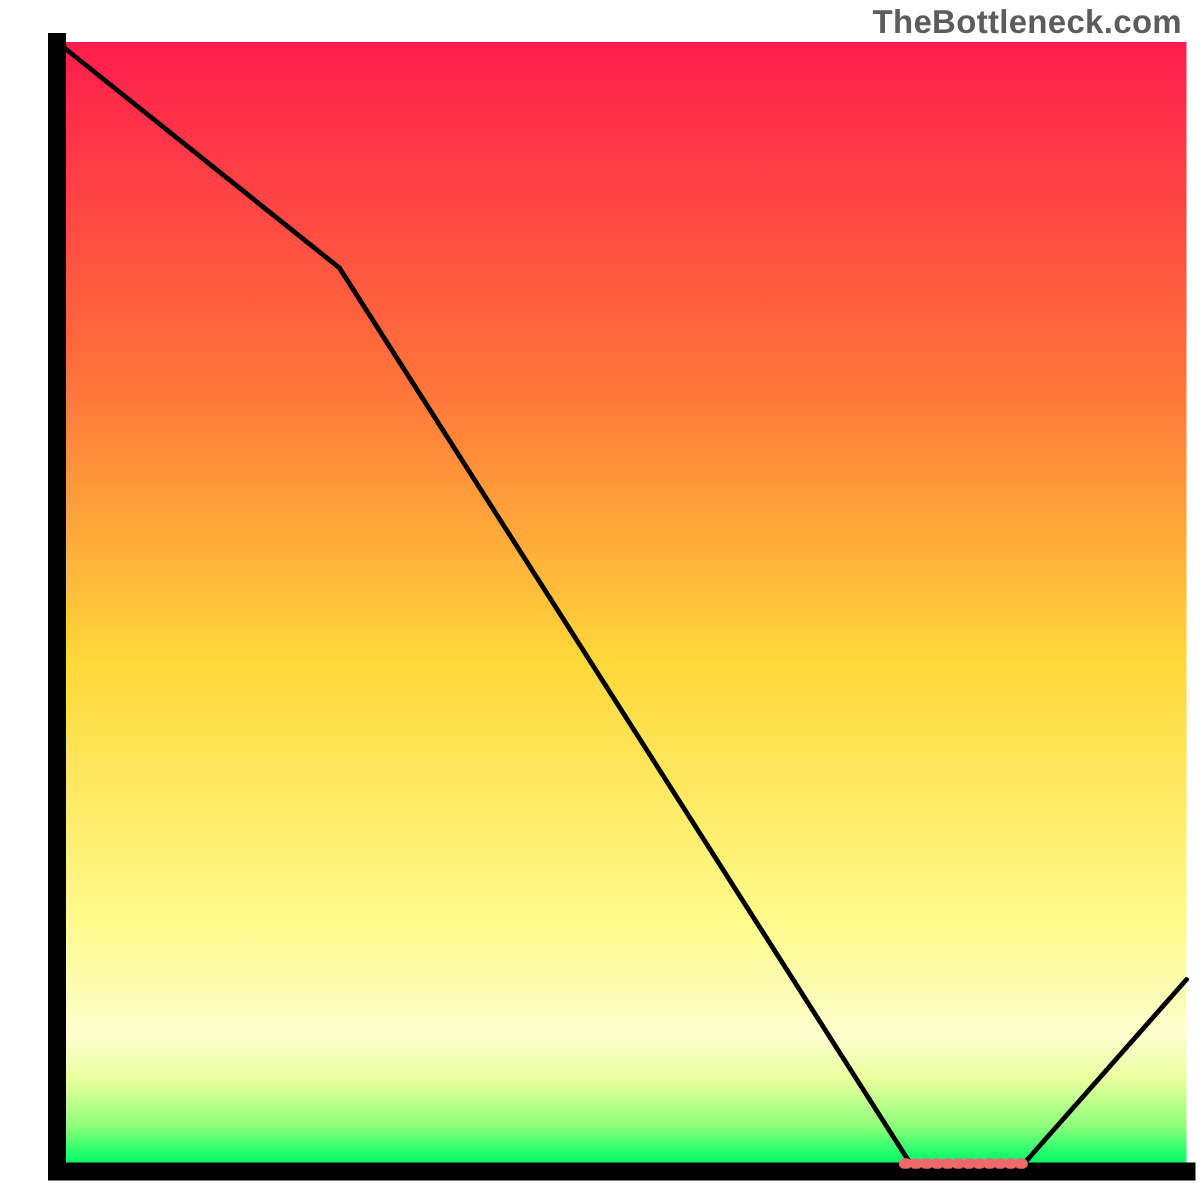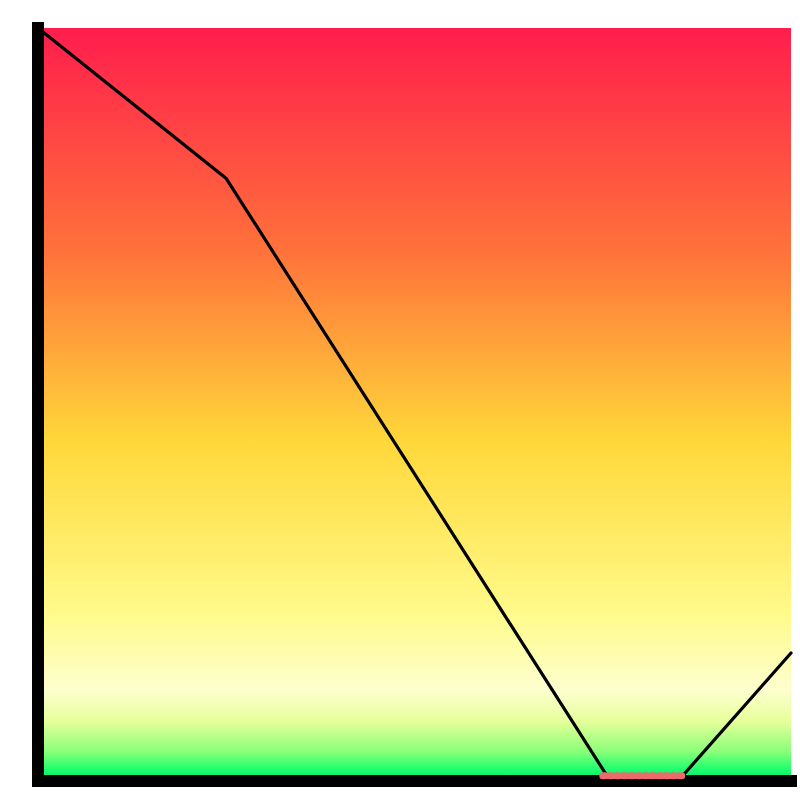--- a/index.html
+++ b/index.html
@@ -33,20 +33,21 @@
     width: 800px;
     height: 800px;
     display: block;
   }
 </style>
 </head>
 <body>
 
 <div class="container">
 
+  <div class="watermark">TheBottleneck.com</div>
 
   <svg class="plot" viewBox="0 0 800 800">
     <defs>
       <linearGradient id="bg-grad" x1="0" y1="0" x2="0" y2="1">
           <stop offset="0%" stop-color="#ff1d4d"></stop>
           <stop offset="30%" stop-color="#ff733a"></stop>
           <stop offset="55.00000000000001%" stop-color="#ffd83a"></stop>
           <stop offset="78%" stop-color="#fffb8c"></stop>
           <stop offset="88%" stop-color="#fdffce"></stop>
           <stop offset="92%" stop-color="#e7ff9b"></stop>

